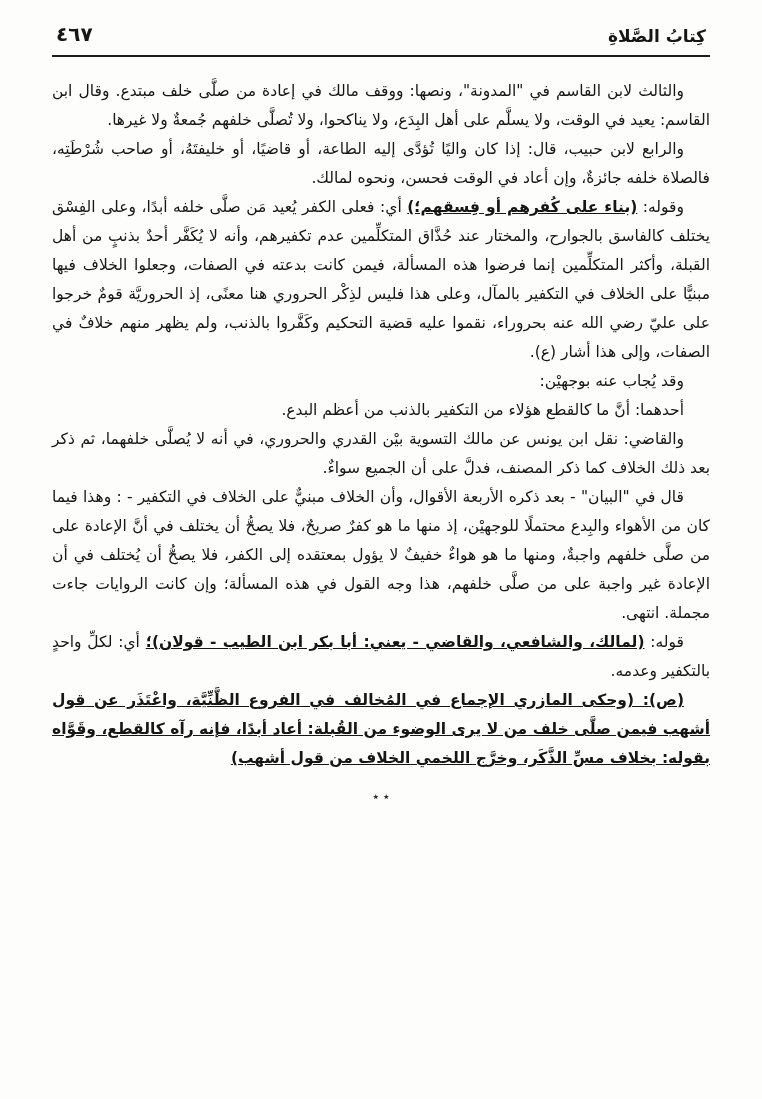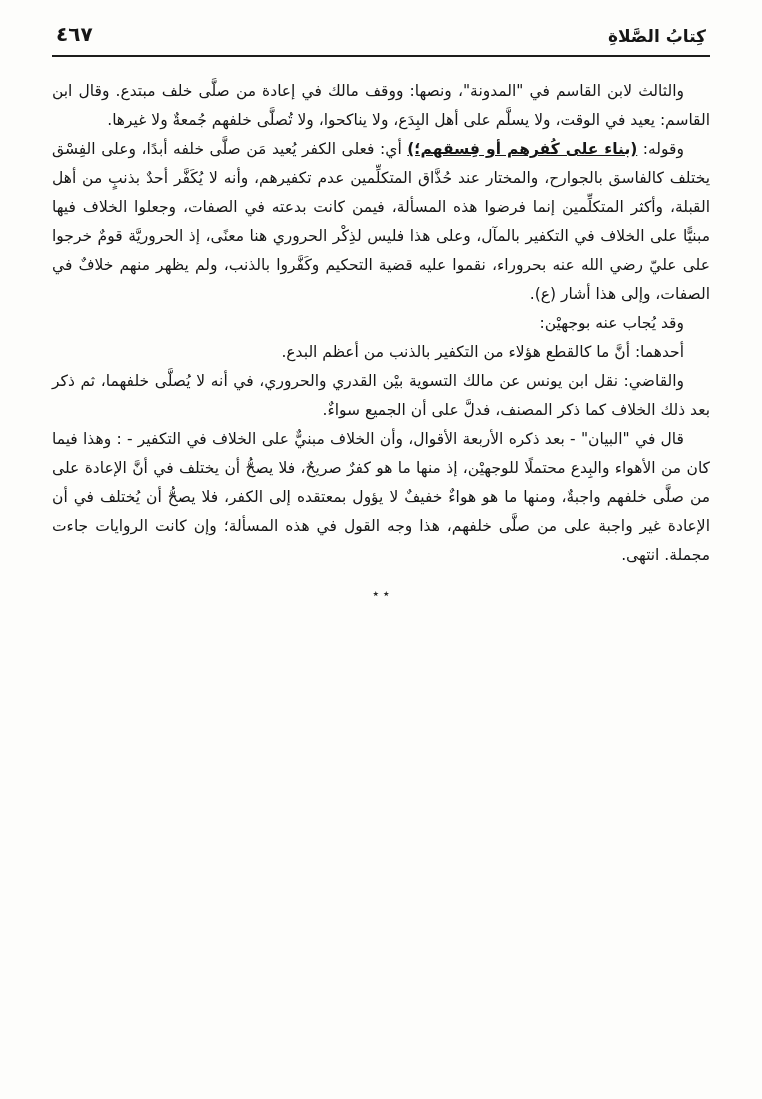--- a/index.html
+++ b/index.html
@@ -66,24 +66,27 @@
 
   <header class="page-header">
     <span class="book-title">كِتابُ الصَّلاةِ</span>
     <span class="page-number">٤٦٧</span>
   </header>
 
   <hr class="header-rule">
 
   <main class="page-body">
       <p class="para"><span>والثالث لابن القاسم في "المدونة"، ونصها: ووقف مالك في إعادة من صلَّى خلف مبتدع. وقال ابن القاسم: يعيد في الوقت، ولا يسلَّم على أهل البِدَع، ولا يناكحوا، ولا تُصلَّى خلفهم جُمعةٌ ولا غيرها.</span></p>
+      <p class="para"><span>والرابع لابن حبيب، قال: إذا كان واليًا تُؤدَّى إليه الطاعة، أو قاضيًا، أو خليفتَهُ، أو صاحب شُرْطَتِه، فالصلاة خلفه جائزةٌ، وإن أعاد في الوقت فحسن، ونحوه لمالك.</span></p>
       <p class="para"><span>وقوله: </span><span class="bold">(بناء على كُفرهم أو فِسقهم؛)</span><span> أي: فعلى الكفر يُعيد مَن صلَّى خلفه أبدًا، وعلى الفِسْق يختلف كالفاسق بالجوارح، والمختار عند حُذَّاق المتكلِّمين عدم تكفيرهم، وأنه لا يُكَفَّر أحدٌ بذنبٍ من أهل القبلة، وأكثر المتكلِّمين إنما فرضوا هذه المسألة، فيمن كانت بدعته في الصفات، وجعلوا الخلاف فيها مبنيًّا على الخلاف في التكفير بالمآل، وعلى هذا فليس لذِكْر الحروري هنا معنًى، إذ الحروريَّة قومٌ خرجوا على عليّ رضي الله عنه بحروراء، نقموا عليه قضية التحكيم وكَفَّروا بالذنب، ولم يظهر منهم خلافٌ في الصفات، وإلى هذا أشار (ع).</span></p>
       <p class="para"><span>وقد يُجاب عنه بوجهيْن:</span></p>
       <p class="para"><span>أحدهما: أنَّ ما كالقطع هؤلاء من التكفير بالذنب من أعظم البدع.</span></p>
       <p class="para"><span>والقاضي: نقل ابن يونس عن مالك التسوية بيْن القدري والحروري، في أنه لا يُصلَّى خلفهما، ثم ذكر بعد ذلك الخلاف كما ذكر المصنف، فدلَّ على أن الجميع سواءٌ.</span></p>
       <p class="para"><span>قال في "البيان" - بعد ذكره الأربعة الأقوال، وأن الخلاف مبنيٌّ على الخلاف في التكفير - : وهذا فيما كان من الأهواء والبِدع محتملًا للوجهيْن، إذ منها ما هو كفرٌ صريحٌ، فلا يصحُّ أن يختلف في أنَّ الإعادة على من صلَّى خلفهم واجبةٌ، ومنها ما هو هواءٌ خفيفٌ لا يؤول بمعتقده إلى الكفر، فلا يصحُّ أن يُختلف في أن الإعادة غير واجبة على من صلَّى خلفهم، هذا وجه القول في هذه المسألة؛ وإن كانت الروايات جاءت مجملة. انتهى.</span></p>
+      <p class="para"><span>قوله: </span><span class="bold">(لمالك، والشافعي، والقاضي - يعني: أبا بكر ابن الطيب - قولان)؛</span><span> أي: لكلِّ واحدٍ بالتكفير وعدمه.</span></p>
+      <p class="para"><span class="bold">(ص): (وحكى المازري الإجماع في المُخالف في الفروع الظَّنِّيَّة، واعْتَذَر عن قول أشهب فيمن صلَّى خلف من لا يرى الوضوء من القُبلة: أعاد أبدًا، فإنه رآه كالقطع، وقَوَّاه بقوله: بخلاف مسِّ الذَّكَر، وخرَّج اللخمي الخلاف من قول أشهب)</span></p>
     </main>
 
   <footer class="page-footer">
     <span>٭ ٭</span>
   </footer>
 
 </div>
 
 </body></html>

